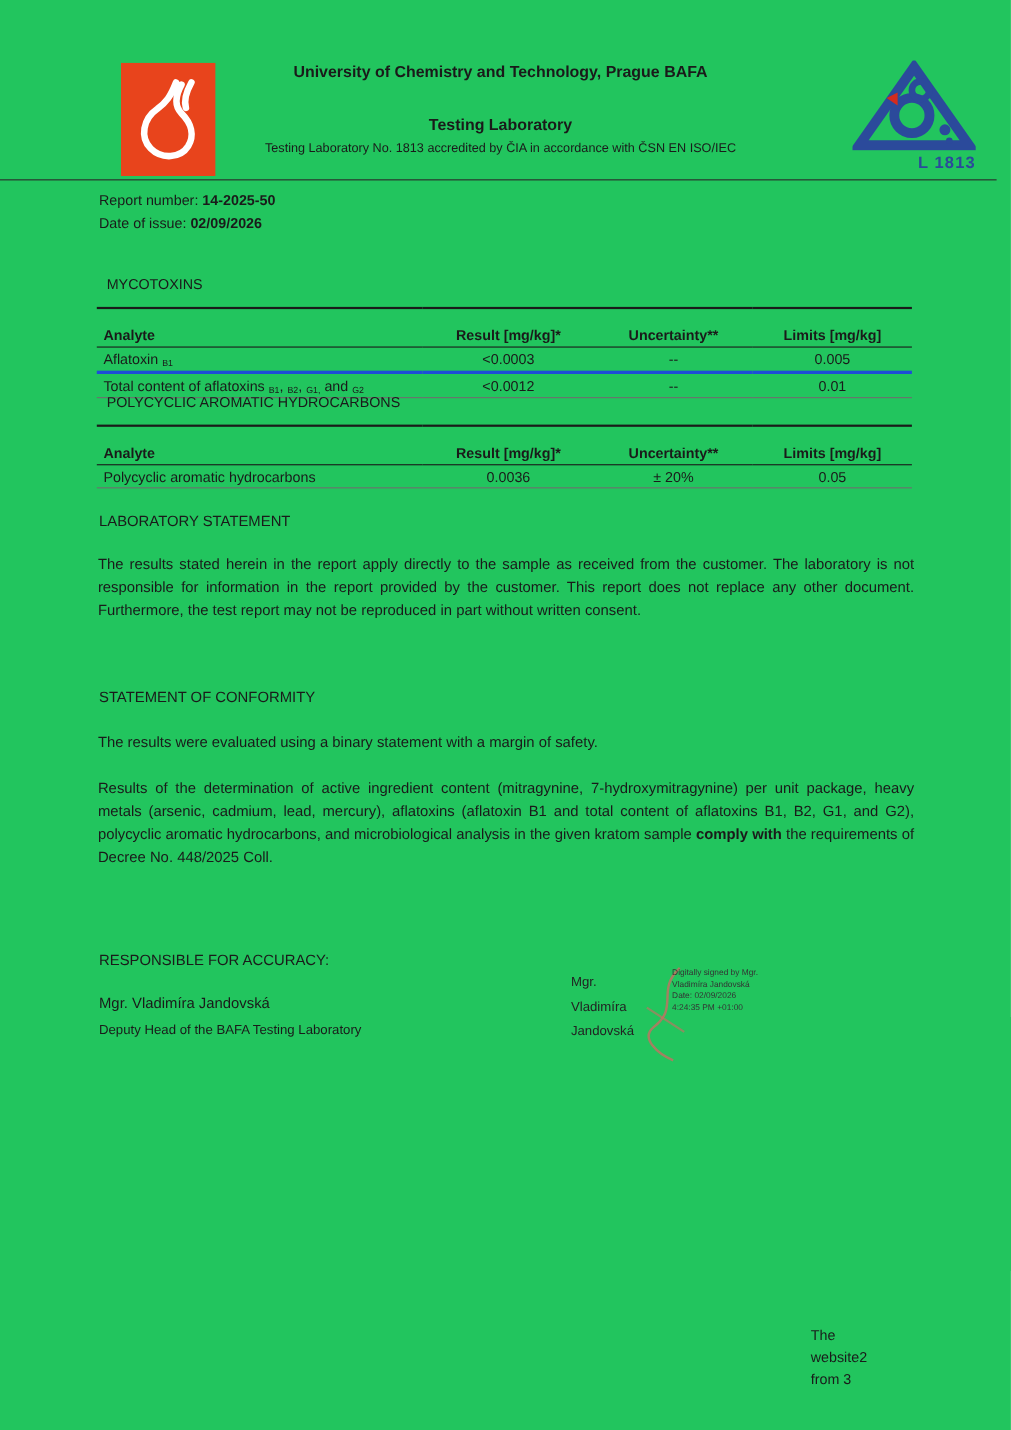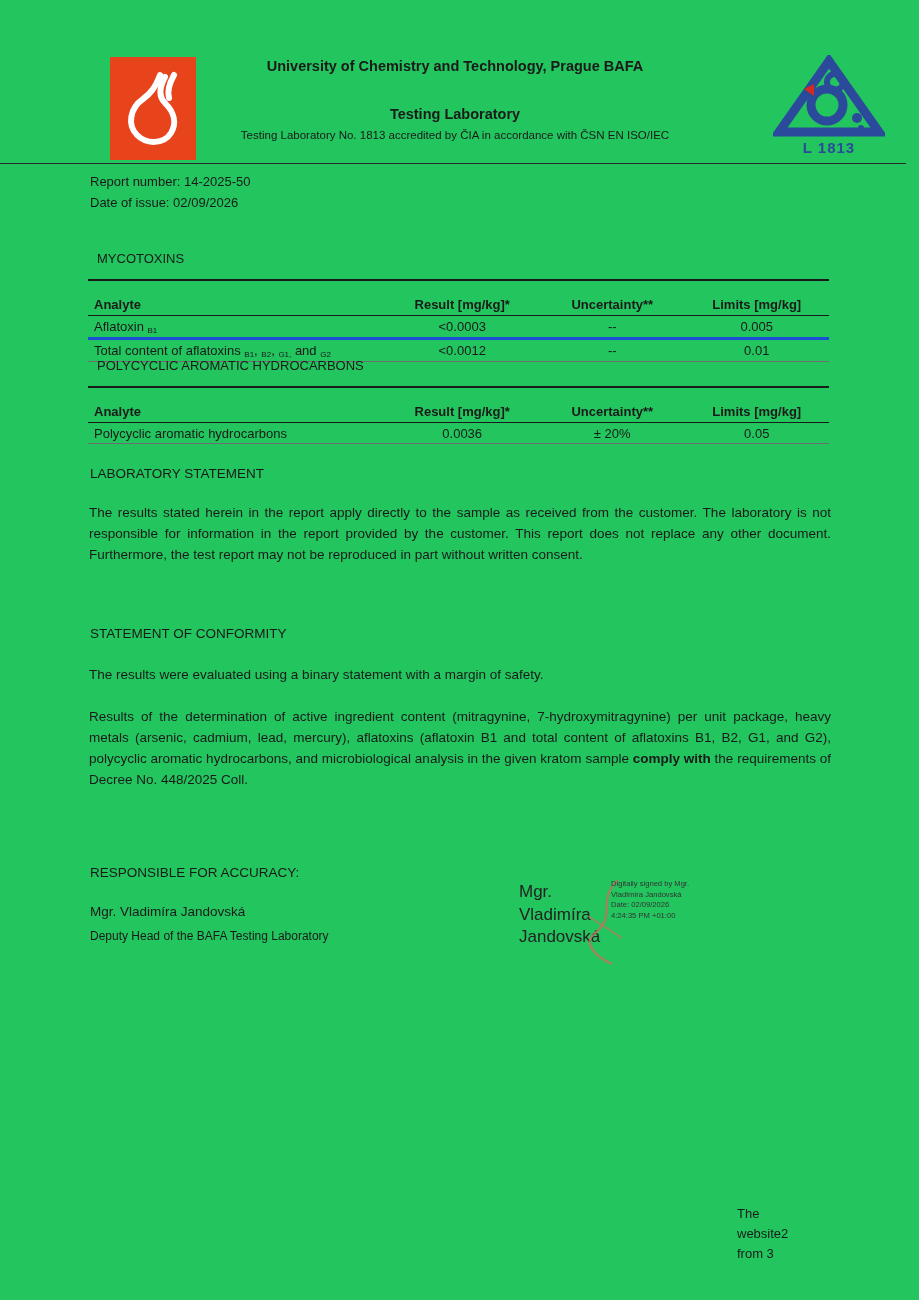--- a/index.html
+++ b/index.html
@@ -9,33 +9,33 @@
     background:#22c55e;
     font-family:"Liberation Sans", sans-serif;
     color:#1a1a1a;
     overflow:hidden;
   }
   .abs{position:absolute;}
   .pre{white-space:pre-line;}
 
   
   .uct-logo{left:110px;top:57px;width:86px;height:103px;}
-  .cia-logo{left:771px;top:55px;width:116px;height:100px;text-align:center;}
+  .cia-logo{left:771px;top:55px;width:116px;height:100px;text-align:right;}
   .cia-label{font-size:15px;font-weight:bold;color:#2B4A9B;letter-spacing:1px;margin-top:-2px;}
   .head-center{left:155px;top:56px;width:600px;text-align:center;}
   .head-l1{font-size:14.5px;font-weight:bold;line-height:20px;}
   .head-l2{font-size:14.5px;font-weight:bold;line-height:20px;margin-top:28px;}
   .head-l3{font-size:13.5px;line-height:20px;}
   .head-small{font-size:11.5px;line-height:15px;}
   .head-small.first{margin-top:4px;}
   .page-rule{left:0;top:163px;width:906px;border-top:1.6px solid #2a2a2a;height:0;}
 
   
   .report-info{left:90px;top:172px;font-size:13px;line-height:20.5px;}
-  .report-info b{font-weight:normal;}
+  .report-info b{font-weight:bold;}
 
   
   .section-title{font-size:13px;color:#1a1a1a;}
   .sec1-title{left:97px;top:251px;}
   .sec2-title{left:97px;top:358px;}
 
   
   .tbl{border-collapse:collapse;width:741px;font-size:13px;table-layout:fixed;}
   .tbl-1{left:88px;top:279px;}
   .tbl-2{left:88px;top:386px;}
@@ -57,21 +57,21 @@
   .h-resp{left:90px;top:865px;}
   .para{font-size:13.5px;line-height:21px;text-align:justify;width:742px;}
   .p-lab{left:89px;top:502px;}
   .p-conf1{left:89px;top:664px;text-align:left;}
   .p-conf2{left:89px;top:706px;}
   .para b{font-weight:bold;}
 
   
   .resp-name{left:90px;top:904px;font-size:13.5px;}
   .resp-role{left:90px;top:929px;font-size:12px;}
-  .sig-name{left:519px;top:881px;font-size:17px;line-height:22.5px;color:#222;}
+  .sig-name{left:519px;top:881px;font-size:12px;line-height:22.5px;color:#222;}
   .sig-flourish{left:578px;top:876px;}
   .sig-digital{left:611px;top:879px;font-size:7.6px;line-height:10.5px;color:#333;}
 
   
   .footer-page{left:737px;top:1204px;font-size:13px;line-height:20px;}
 </style>
 </head>
 <body>
 
 <div class="page">

